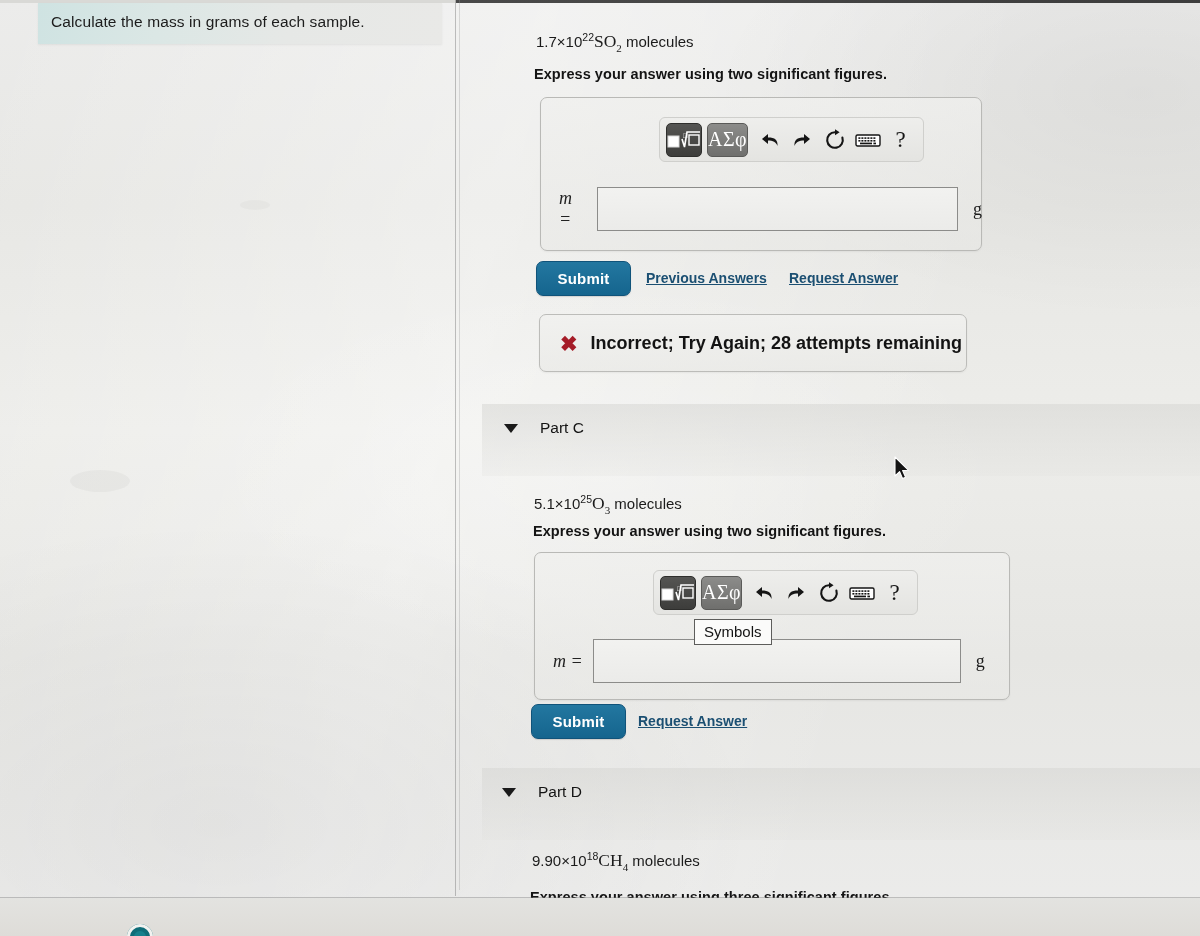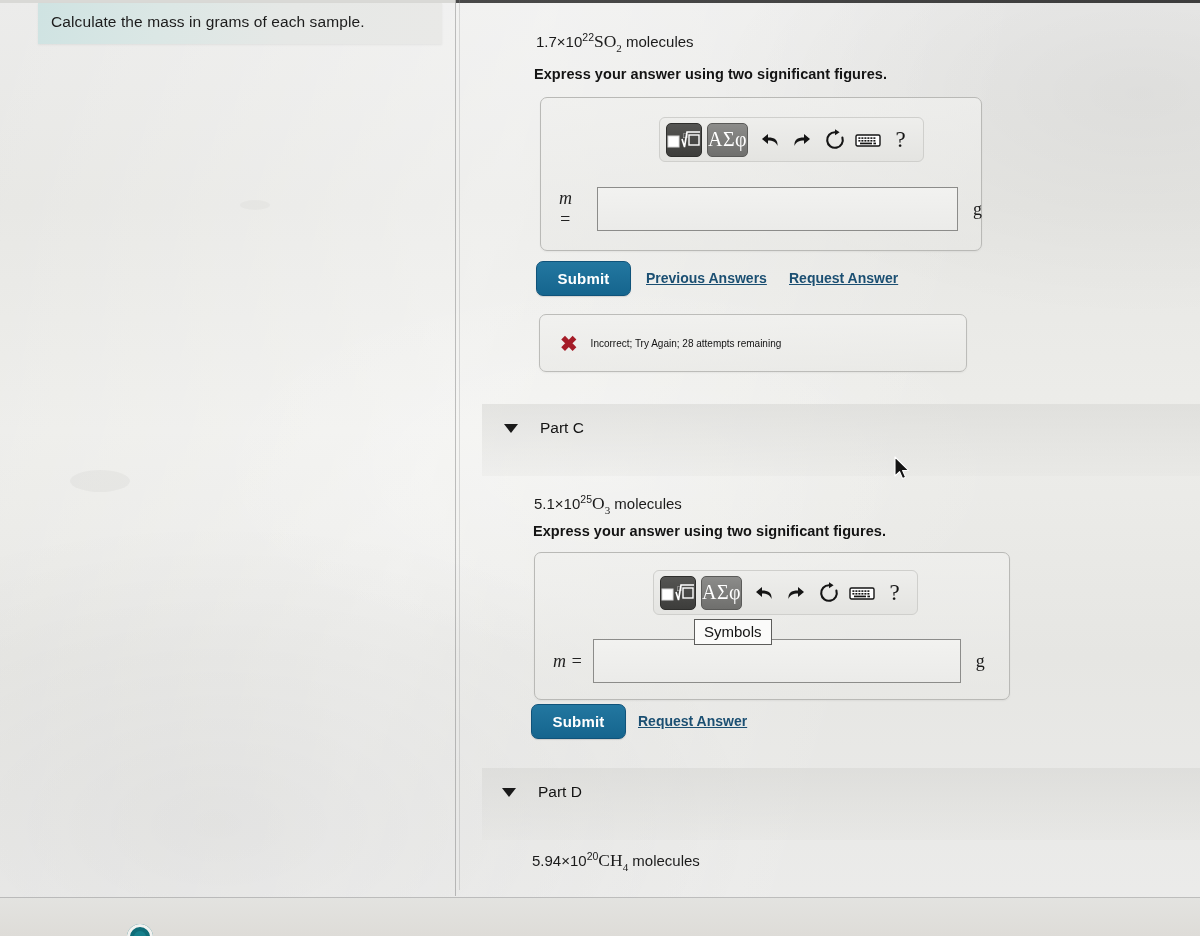--- a/index.html
+++ b/index.html
@@ -287,22 +287,22 @@
     box-shadow: 0 1px 2px rgba(0,0,0,0.05);
   }
   .x-mark {
     color: #a51c28;
     font-size: 21px;
     font-weight: bold;
     margin-right: 13px;
     line-height: 1;
   }
   .feedback-text {
-    font-size: 10px;
-    font-weight: normal;
+    font-size: 18px;
+    font-weight: bold;
     color: #131313;
     white-space: nowrap;
   }
 
   .part-header {
     position: absolute;
     display: flex;
     align-items: center;
   }
   .tri {
@@ -515,23 +515,24 @@
 
   <div class="submit-btn" style="left:71px; top:704px; width:93px; height:33px;">Submit</div>
   <div class="link" style="left:178px; top:713px;">Request Answer</div>
 
   <div class="part-header" style="left:42px; top:783px;">
     <span class="tri"></span>
     <span class="part-label">Part D</span>
   </div>
 
   <div class="q-line" style="left:72px; top:850px;">
-    <span>5.94×10</span><sup>20</sup><span class="mathy"><span>CH</span><sub>4</sub></span><span> molecules</span>
-  </div>
-
+    <span>9.90×10</span><sup>18</sup><span class="mathy"><span>CH</span><sub>4</sub></span><span> molecules</span>
+  </div>
+
+  <div class="instruction" style="left:70px; top:889px;">Express your answer using three significant figures.</div>
 </div>
 
 <div class="bottom-rule"></div>
 <div class="bottom-strip"></div>
 <div class="bottom-badge"></div>
 
 <div class="cursor" style="left:894px; top:456px;">
   <svg width="18" height="26" viewBox="0 0 18 26" aria-hidden="true">
     <path d="M1 1 L1 20 L5.6 15.6 L8.6 22.6 L11.6 21.3 L8.6 14.6 L14.6 14.3 Z" fill="#141414" stroke="#ffffff" stroke-width="1.1" stroke-linejoin="round"></path>
   </svg>

